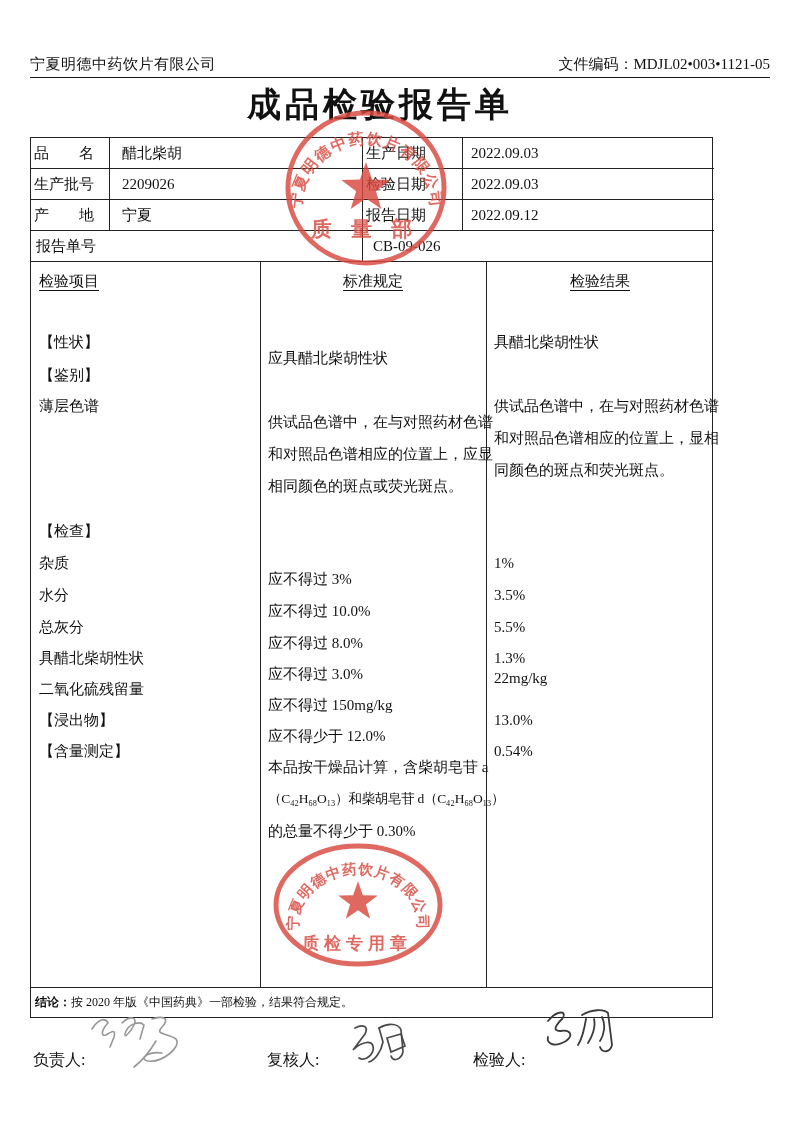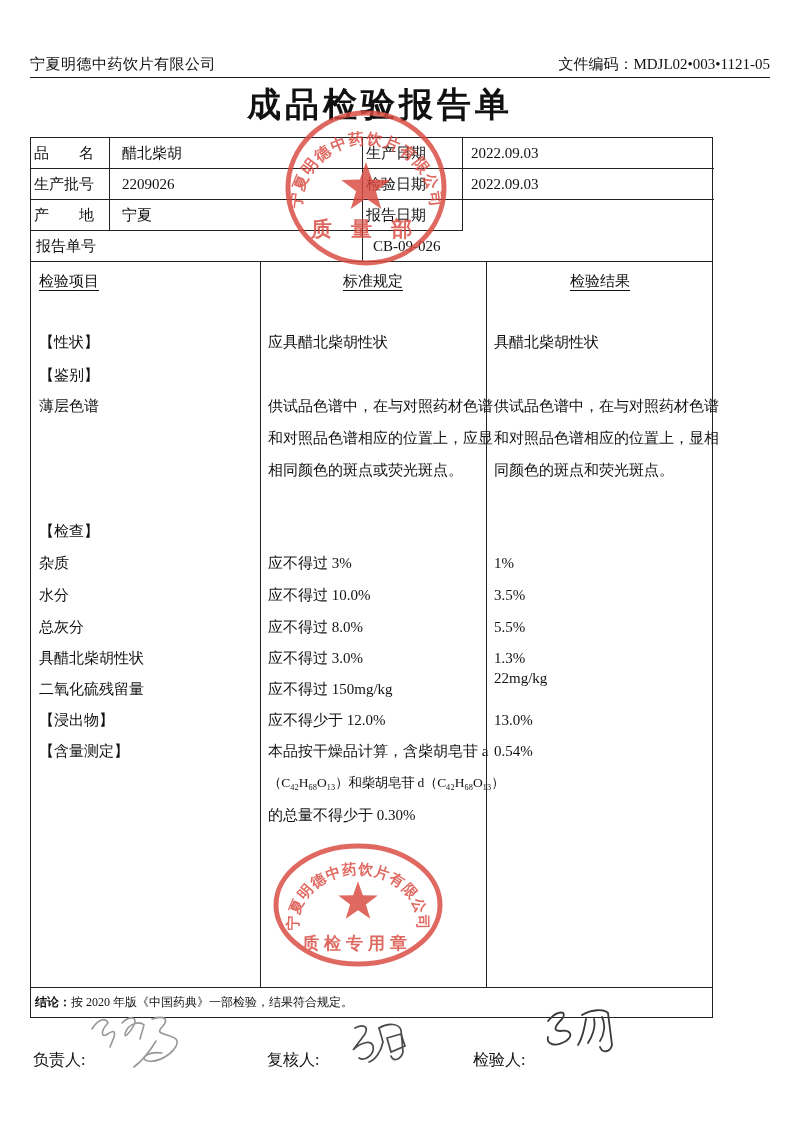--- a/index.html
+++ b/index.html
@@ -30,21 +30,21 @@
   .cell.span2b{grid-column:3/5;padding-left:10px;}
   
   .main-table{
     position:absolute;left:30px;top:262px;width:683px;height:726px;
     border:1px solid #222;border-top:none;box-sizing:border-box;font-size:15px;
   }
   .vline{position:absolute;top:0;bottom:0;width:0;border-left:1px solid #222;}
   .v1{left:229px;} .v2{left:455px;}
   .mline{position:absolute;white-space:nowrap;line-height:20px;}
   .c1{left:8px;}
-  .c2{left:237px;}
+  .c2{left:237px;margin-top:16px;}
   .c3{left:463px;}
   .hd{text-decoration:underline;text-underline-offset:4px;}
   .hd2{left:229px;width:226px;text-align:center;}
   .hd3{left:455px;width:228px;text-align:center;}
   .hd2 span,.hd3 span{text-decoration:underline;text-underline-offset:4px;}
   .formula{font-size:13.5px;letter-spacing:-.3px;}
   
   .conclusion{
     position:absolute;left:30px;top:988px;width:683px;height:30px;box-sizing:border-box;
     border:1px solid #222;border-top:none;display:flex;align-items:center;padding:0 4px;font-size:12px;white-space:nowrap;
@@ -74,20 +74,21 @@
     <div class="cell val2 last-col">2022.09.03</div>
 
     <div class="cell lbl">生产批号</div>
     <div class="cell val">2209026</div>
     <div class="cell lbl">检验日期</div>
     <div class="cell val2 last-col">2022.09.03</div>
 
     <div class="cell lbl">产　　地</div>
     <div class="cell val">宁夏</div>
     <div class="cell lbl">报告日期</div>
+    <div class="cell val2 last-col">2022.09.12</div>
 
     <div class="cell span2a last-row">报告单号</div>
     <div class="cell span2b last-col last-row">CB-09-026</div>
   </div>
 
   <div class="main-table">
     <div class="vline v1"></div>
     <div class="vline v2"></div>
 
     <div class="mline c1 hd" style="top:9px">检验项目</div>

